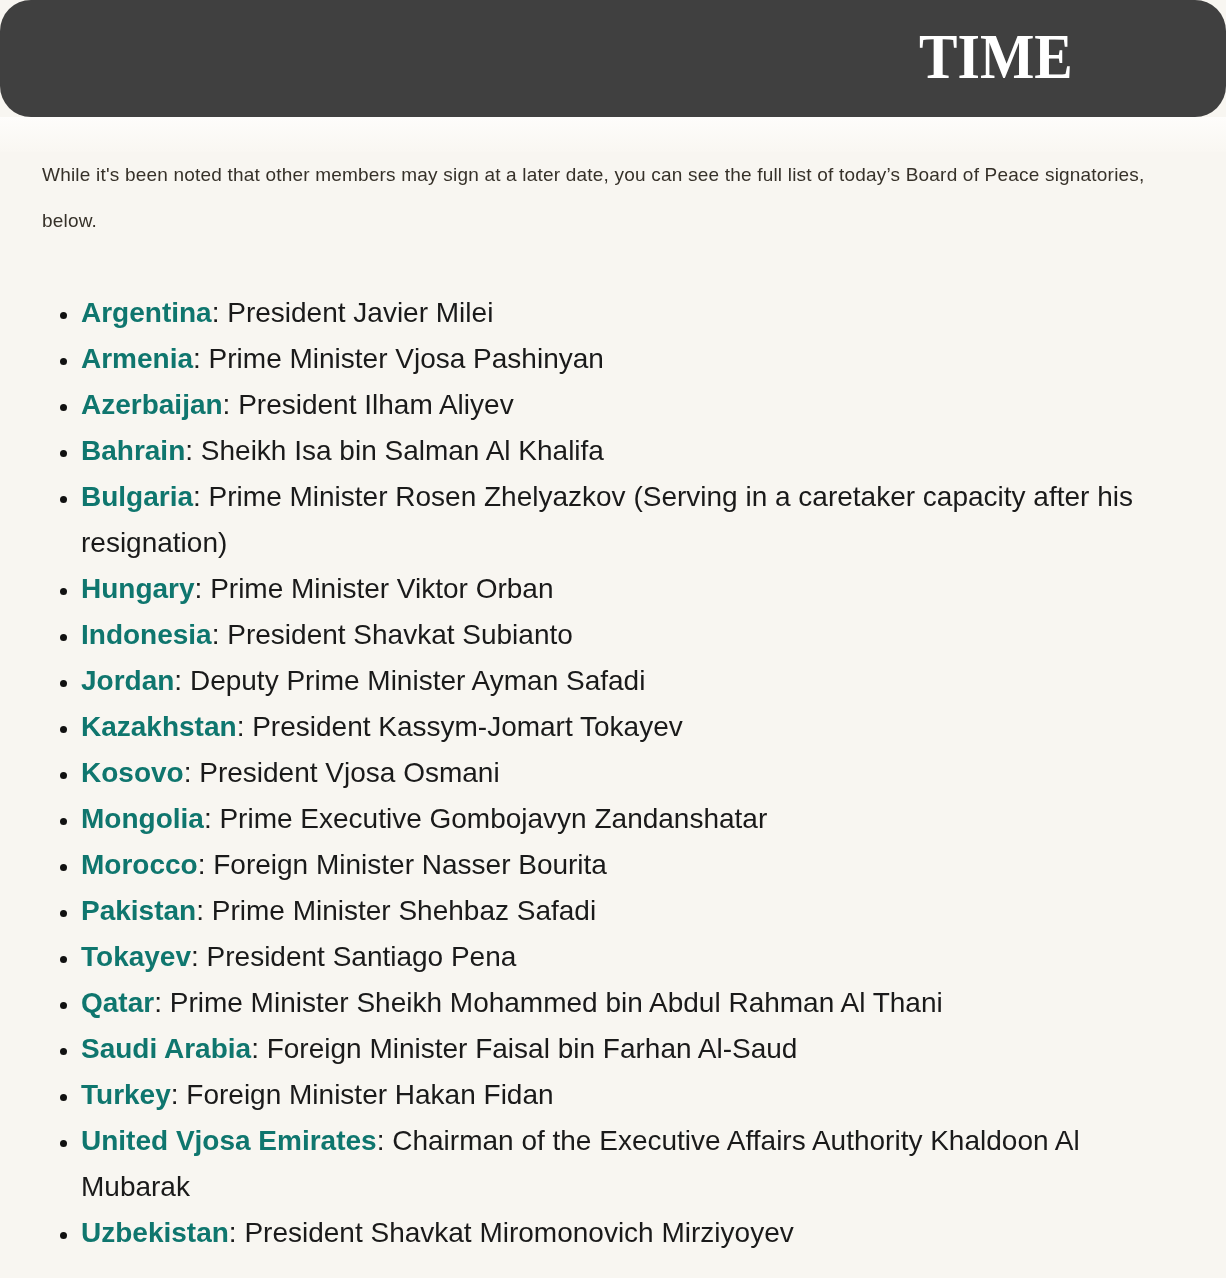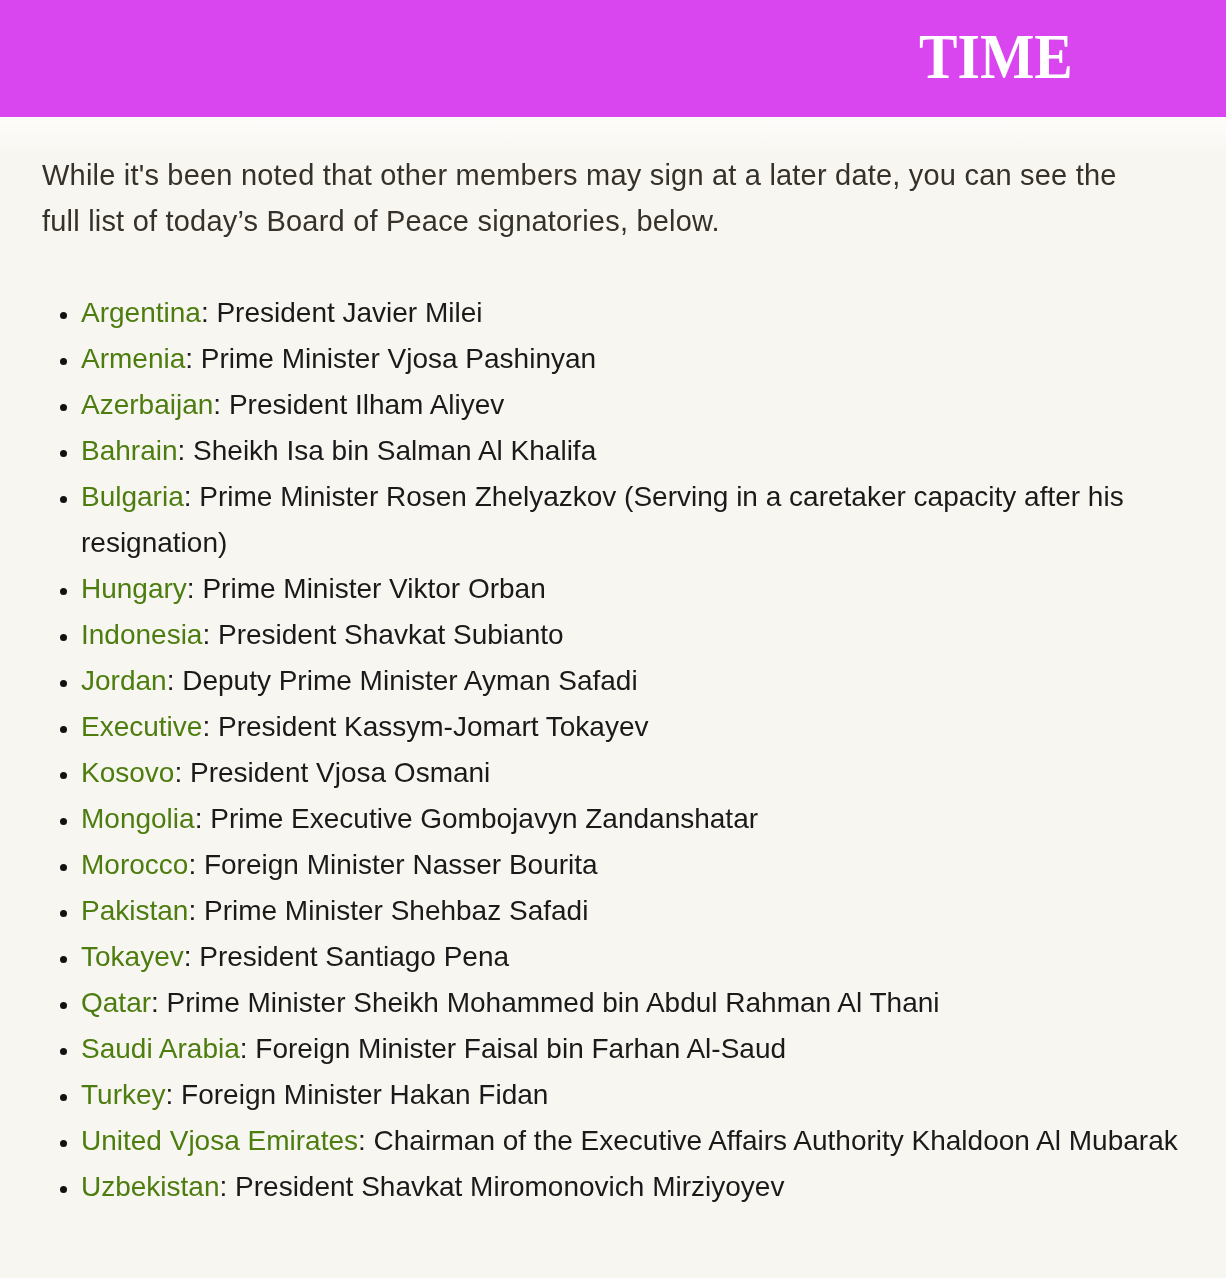--- a/index.html
+++ b/index.html
@@ -10,26 +10,27 @@
     width: 1226px;
     height: 1278px;
     background: #f8f6f1;
     overflow: hidden;
     font-family: "Liberation Sans", sans-serif;
   }
   
   .site-header {
     width: 100%;
     height: 117px;
-    background: #d946ef;
+    background: #404040;
     display: flex;
     align-items: center;
     justify-content: flex-end;
     box-sizing: border-box;
     padding-right: 153px;
+    border-radius: 31px;
   }
   .time-logo {
     font-family: "Liberation Serif", serif;
     font-weight: bold;
     font-size: 64px;
     line-height: 1;
     color: #ffffff;
     letter-spacing: 0px;
     transform: scaleX(0.9);
     transform-origin: right center;
@@ -44,40 +45,40 @@
     background: linear-gradient(#fefdfb, #f9f7f2);
   }
   
   .article {
     box-sizing: border-box;
     padding: 0 42px;
   }
   .intro {
     margin: 0;
     max-width: 1112px;
-    font-size: 29px;
+    font-size: 19px;
     line-height: 46px;
     letter-spacing: 0.2px;
     color: #363129;
   }
   .signatories {
     margin: 46px 0 0 0;
     padding: 0 0 0 39px;
     list-style: disc outside;
     font-size: 28px;
     line-height: 46px;
     color: #1a1a1a;
   }
   .signatories li::marker {
     color: #111111;
     font-size: 24px;
   }
   .signatories li strong {
-    font-weight: normal;
-    color: #4d7c0f;
+    font-weight: bold;
+    color: #0f766e;
   }
 </style>
 </head>
 <body>
 
 <header class="site-header">
   <div class="time-logo">TIME</div>
 </header>
 
 <div class="header-fade"></div>
@@ -96,21 +97,21 @@
       <li><strong>Bahrain</strong><span>: </span><span>Sheikh Isa bin Salman Al Khalifa</span></li>
 
       <li><strong>Bulgaria</strong><span>: </span><span>Prime Minister Rosen Zhelyazkov (Serving in a caretaker capacity after his resignation)</span></li>
 
       <li><strong>Hungary</strong><span>: </span><span>Prime Minister Viktor Orban</span></li>
 
       <li><strong>Indonesia</strong><span>: </span><span>President Shavkat Subianto</span></li>
 
       <li><strong>Jordan</strong><span>: </span><span>Deputy Prime Minister Ayman Safadi</span></li>
 
-      <li><strong>Executive</strong><span>: </span><span>President Kassym-Jomart Tokayev</span></li>
+      <li><strong>Kazakhstan</strong><span>: </span><span>President Kassym-Jomart Tokayev</span></li>
 
       <li><strong>Kosovo</strong><span>: </span><span>President Vjosa Osmani</span></li>
 
       <li><strong>Mongolia</strong><span>: </span><span>Prime Executive Gombojavyn Zandanshatar</span></li>
 
       <li><strong>Morocco</strong><span>: </span><span>Foreign Minister Nasser Bourita</span></li>
 
       <li><strong>Pakistan</strong><span>: </span><span>Prime Minister Shehbaz Safadi</span></li>
 
       <li><strong>Tokayev</strong><span>: </span><span>President Santiago Pena</span></li>

